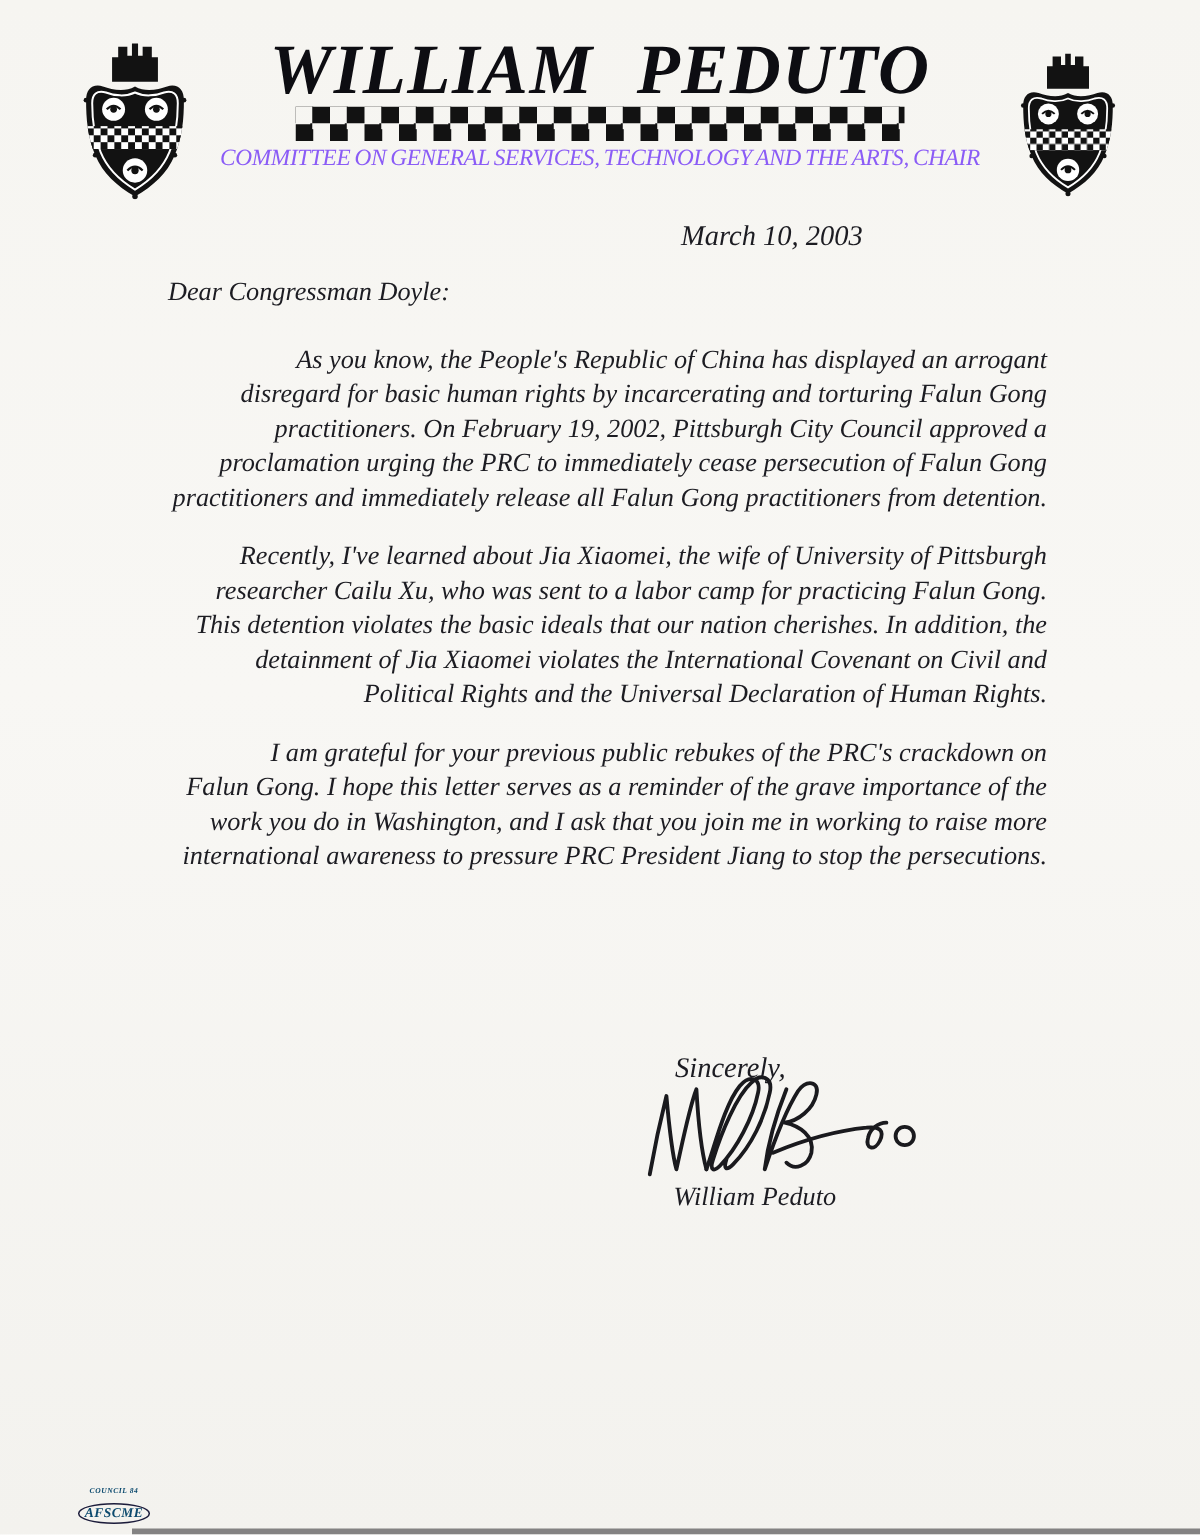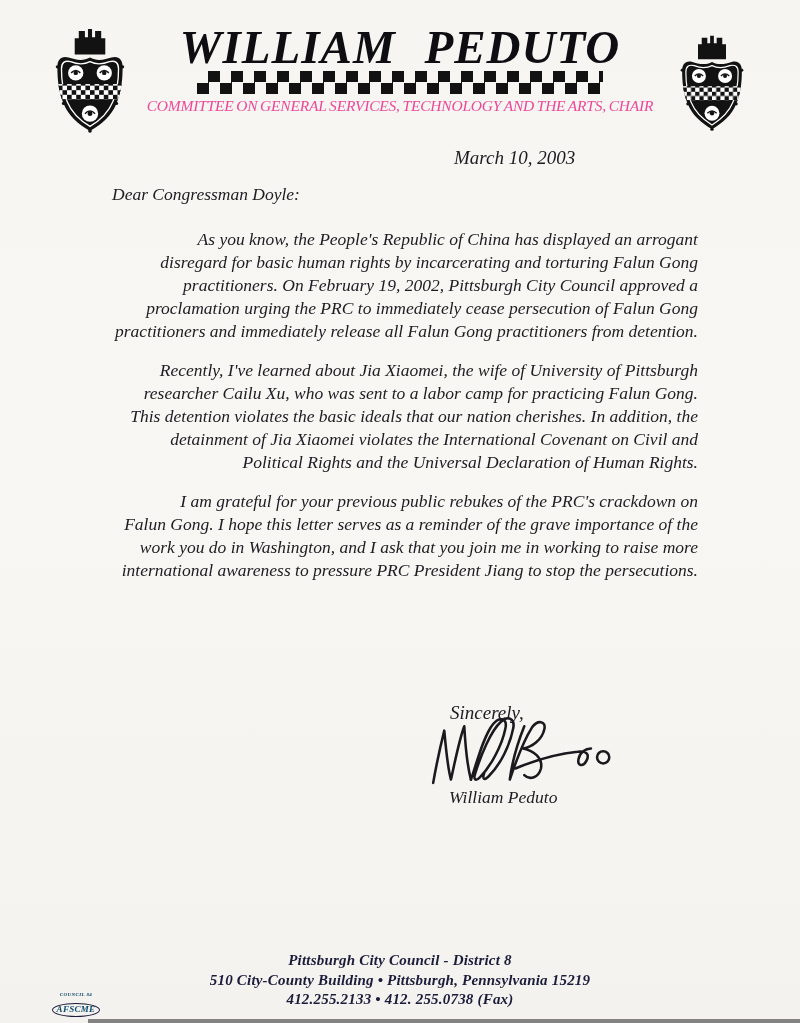--- a/index.html
+++ b/index.html
@@ -16,21 +16,21 @@
   .lh-name{
     font-size:47px;line-height:46px;font-weight:700;letter-spacing:1px;word-spacing:16px;
     color:#0d0d12;margin:0;white-space:nowrap;
   }
   .checker-band{
     width:406px;height:23px;margin:1px auto 3px auto;
     background:repeating-conic-gradient(#121212 0% 25%, rgba(0,0,0,0) 0% 50%);
     background-size:23px 23px;
   }
   .lh-council{font-size:23px;line-height:25px;letter-spacing:0.5px;color:#14141c;white-space:nowrap;}
-  .lh-committee{font-size:15.5px;line-height:18px;letter-spacing:-0.2px;word-spacing:-1px;color:#ec4899;white-space:nowrap;}
+  .lh-committee{font-size:15.5px;line-height:18px;letter-spacing:-0.2px;word-spacing:-1px;color:#8b5cf6;white-space:nowrap;}
 
   .crest{position:absolute;}
   .crest-left{left:44px;top:26px;width:92px;height:107px;}
   .crest-right{left:670px;top:32px;width:84px;height:100px;}
 
   
   .date-line{position:absolute;left:454px;top:147px;font-size:19px;}
   .letter-main{position:absolute;left:112px;top:183px;width:586px;font-size:17.5px;line-height:23px;}
   .recipient{margin:0 0 13px 0;}
   .salutation{margin:0 0 22px 0;}
@@ -156,25 +156,20 @@
   <svg class="signature-svg" viewBox="0 0 180 72" fill="none" stroke="#1a1a1e" stroke-width="2.3" stroke-linecap="round" stroke-linejoin="round">
     <path d="M6,62 C9,45 13,27 16,15 C17.5,32 19.5,50 22,59 C26,41 30,21 34,11 C35,29 37,48 40,59"></path>
     <path d="M40,59 C45,45 51,20 60,9 C66,2 73,4 71,13 C68,28 58,47 48,57 C44,61 42,59 44,53 C49,37 58,15 67,7 C73,1 80,4 78,13 C75,28 67,45 56,56 C52,60 50,59 52,53"></path>
     <path d="M88,11 C82,26 77,43 75,59 C81,41 88,23 95,12 C100,5 108,6 106,14 C104,23 95,30 87,31 C96,33 105,39 103,49 C101,57 93,60 88,55"></path>
     <path d="M80,49 C97,42 116,36 136,34 C144,33 147,36 144,42 C141,48 135,47 137,40 C138,35 143,31 148,31"></path>
     <circle cx="159" cy="39" r="5.5"></circle>
   </svg>
 
   <div class="sig-name">William Peduto</div>
 
-  <footer class="footer">
-    <div>Pittsburgh City Council - District 8</div>
-    <div>510 City-County Building  •  Pittsburgh, Pennsylvania 15219</div>
-    <div>412.255.2133 • 412. 255.0738 (Fax)</div>
-  </footer>
 
   <div class="union-bug">
     <div class="bug-top">COUNCIL 84</div>
     <div class="bug-oval">AFSCME</div>
   </div>
 
   <div class="scan-edge"></div>
 
 </div>
 

